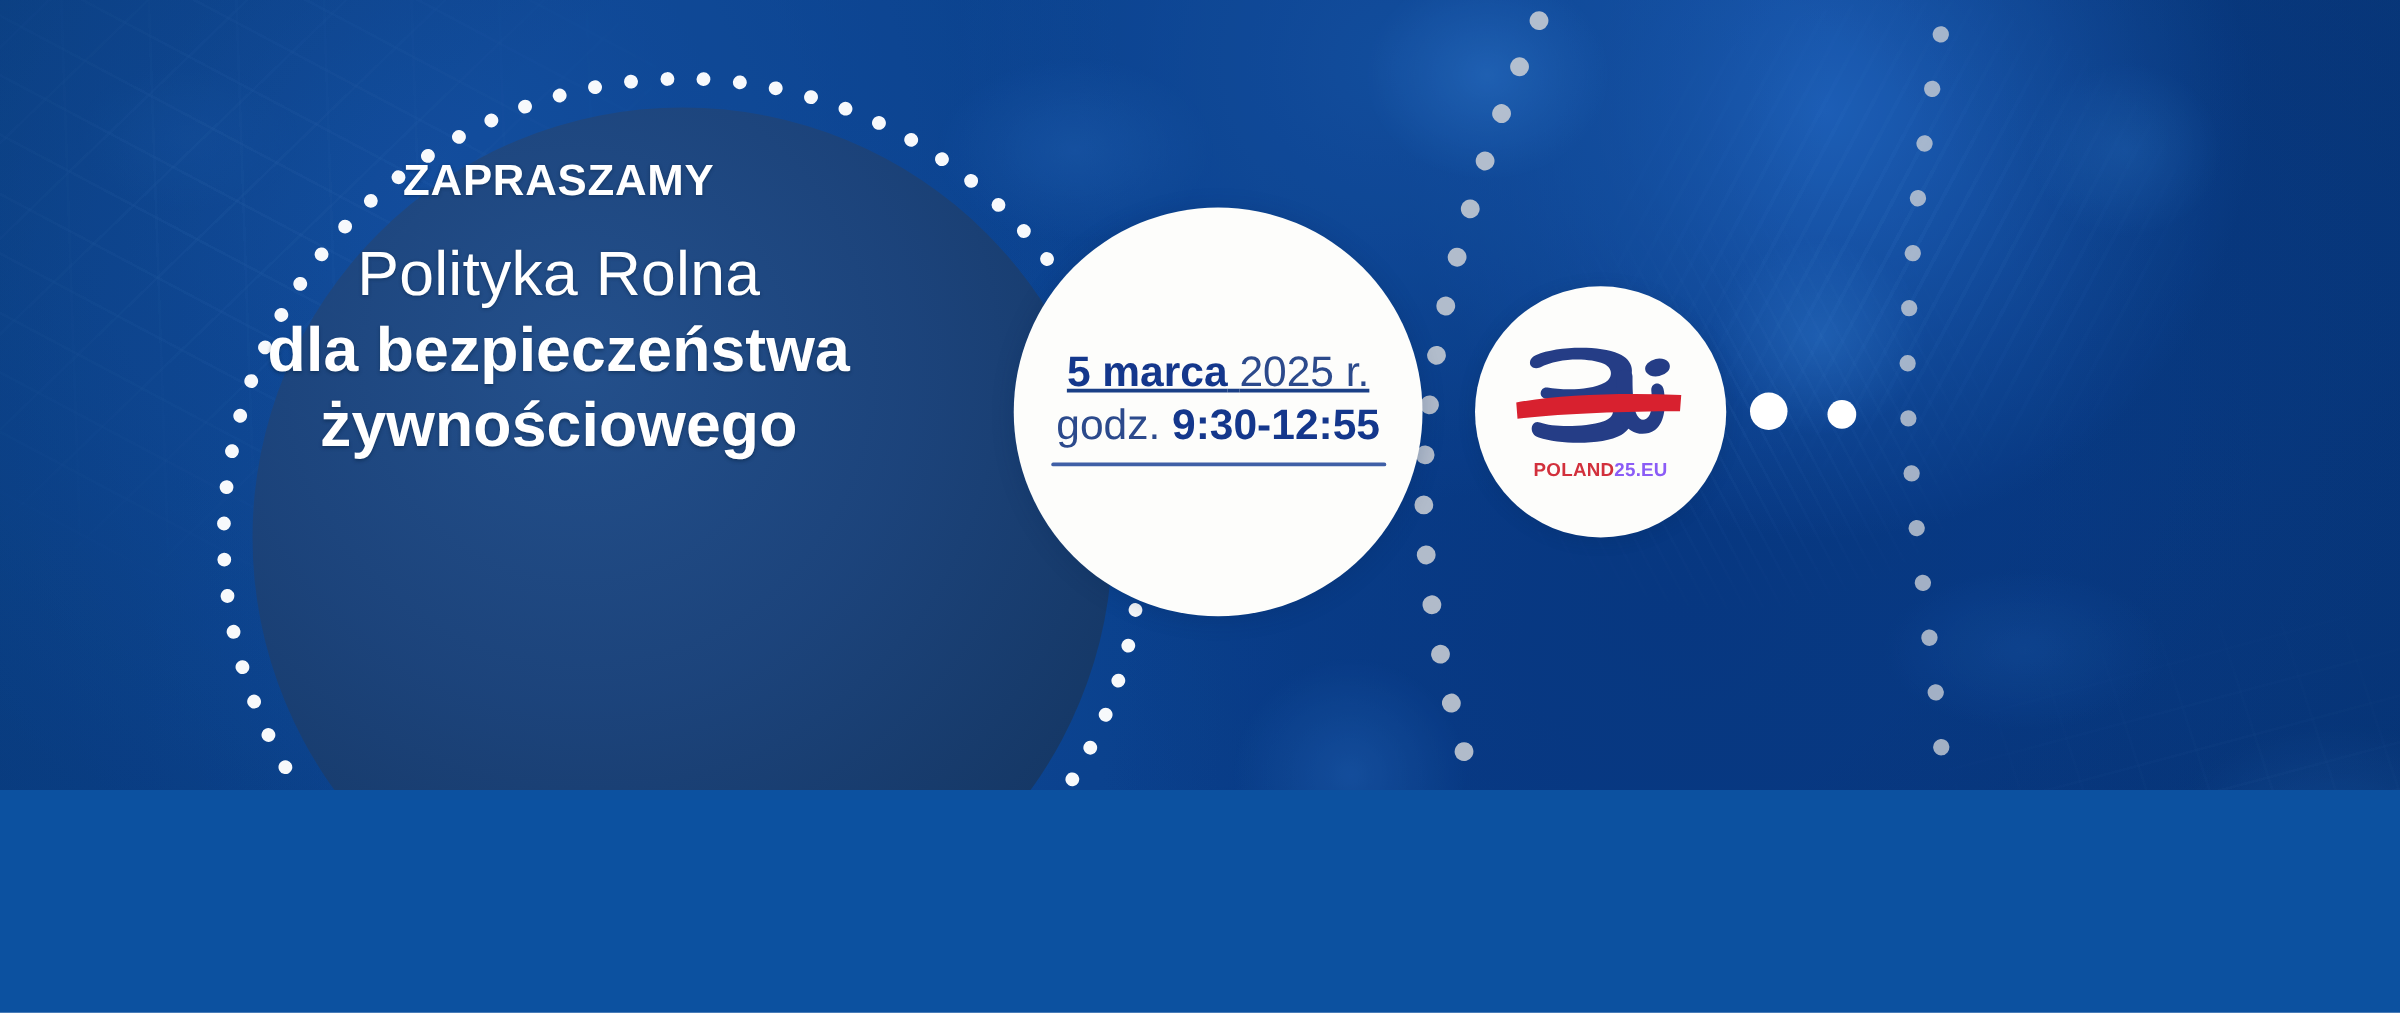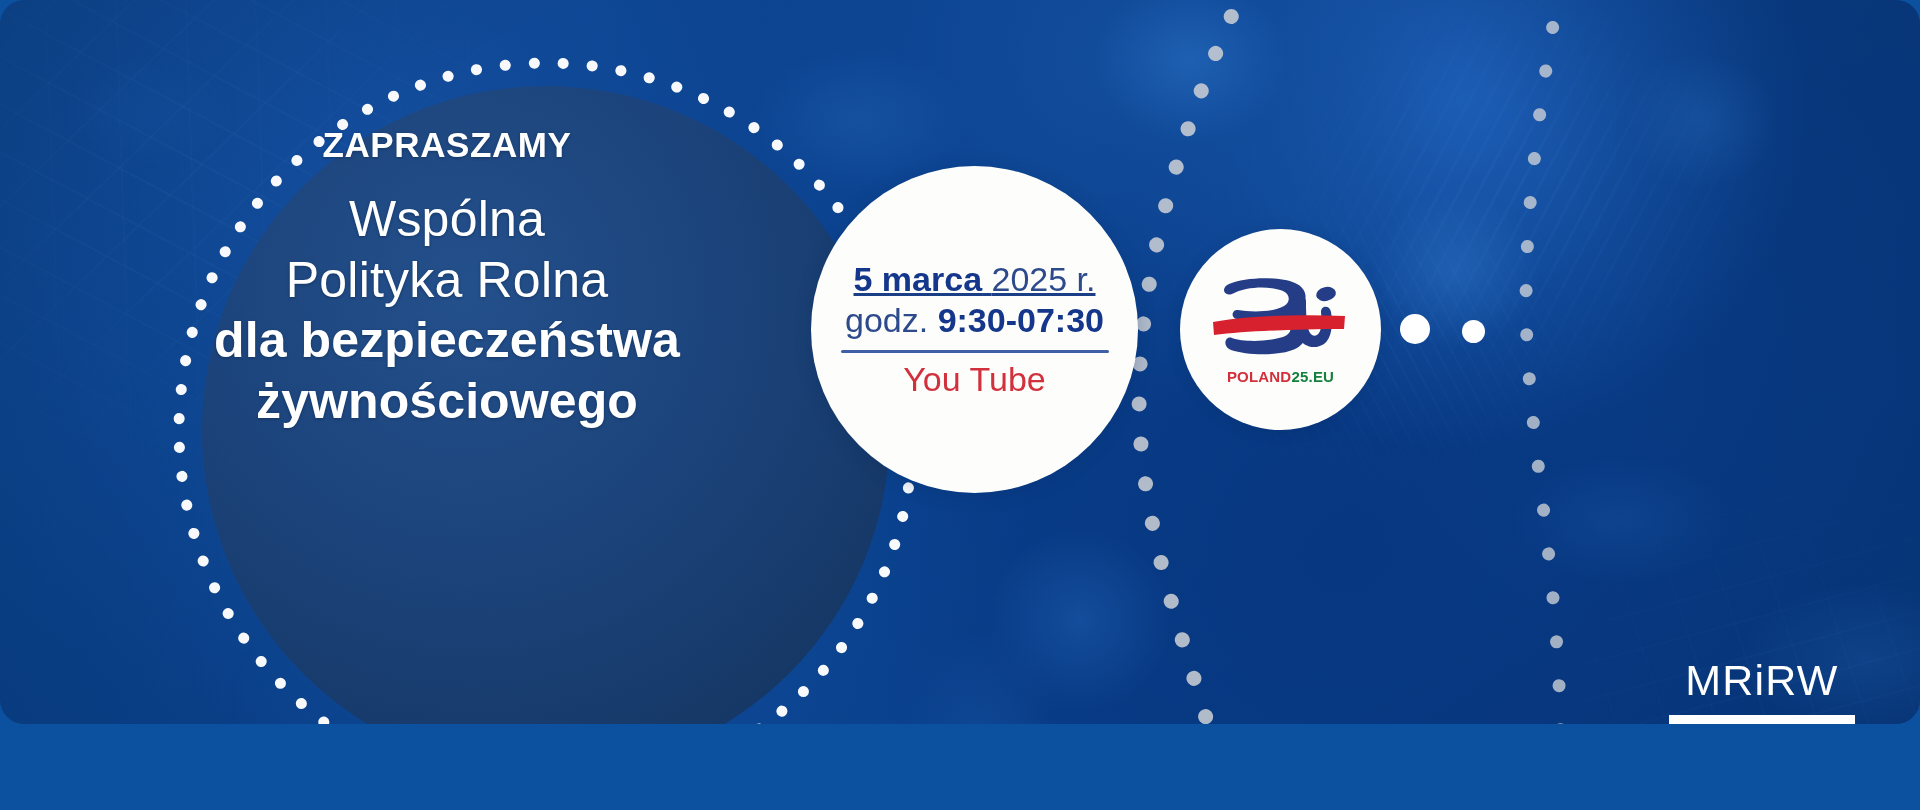--- a/index.html
+++ b/index.html
@@ -5,24 +5,23 @@
 <style>
   html,body{margin:0;padding:0;}
   body{
     width:1920px;height:810px;
     font-family:"Liberation Sans", sans-serif;
     background:#0c51a0;
     overflow:hidden;
   }
   #banner{
     position:relative;
-    width:1920px;height:724px;
+    width:1920px;height:632px;
     overflow:hidden;
     background:#0c51a0;
-    border-radius:24px;
   }
 
   
   .bg-layer{position:absolute;inset:0;}
   .bg-base{
     background:
       radial-gradient(circle at 18% 22%, #1b64b4 0%, rgba(27,100,180,0) 34%),
       radial-gradient(circle at 58% 8%,  #1a63b2 0%, rgba(26,99,178,0) 28%),
       radial-gradient(circle at 76% 14%, #2a7ad0 0%, rgba(42,122,208,0) 22%),
       radial-gradient(circle at 92% 30%, #0b4a95 0%, rgba(11,74,149,0) 30%),
@@ -179,21 +178,21 @@
     background:#fdfdfb;
     display:flex;flex-direction:column;
     align-items:center;justify-content:center;
     box-shadow:0 2px 14px rgba(4,38,80,.20);
   }
   .eu-mark{width:152px;height:92px;display:block;}
   .eu-cap{
     font-size:15px;font-weight:700;letter-spacing:.2px;
     margin-top:2px;color:#d2303c;
   }
-  .eu-cap .blue{color:#15803d;}
+  .eu-cap .blue{color:#8b5cf6;}
 
   
   .dot-a,.dot-b{position:absolute;border-radius:50%;background:#ffffff;}
   .dot-a{left:1400px;top:314px;width:30px;height:30px;}
   .dot-b{left:1462px;top:320px;width:23px;height:23px;}
 
   
   .mrirw{
     position:absolute;
     left:1669px;top:659px;
@@ -231,39 +230,37 @@
     <div class="dark-circle"></div>
     <svg width="800" height="800" viewBox="0 0 800 800" aria-hidden="true" style="position:absolute;inset:0;">
       <circle cx="400" cy="400" r="367" fill="none" stroke="#ffffff" stroke-width="11" stroke-linecap="round" stroke-dasharray="0.1 29" opacity="0.97"></circle>
       <circle cx="787" cy="368" r="21" fill="#ffffff"></circle>
     </svg>
   </div>
 
   <div class="copy">
     <div class="kicker">ZAPRASZAMY</div>
     <div class="title">
-      <span class="t-light">Wspólna</span>
       <span class="t-light">Polityka Rolna</span>
       <span class="t-bold">dla bezpieczeństwa</span>
       <span class="t-bold">żywnościowego</span>
     </div>
   </div>
 
   <div class="info-circle">
     <div class="info-inner">
       <div class="line-date">
         <span class="b">5 marca</span>
         <span class="n">2025 r.</span>
       </div>
       <div class="line-time">
         <span>godz.</span>
-        <span class="b">9:30-07:30</span>
+        <span class="b">9:30-12:55</span>
       </div>
       <div class="divider"></div>
-      <div class="line-yt">You Tube</div>
     </div>
   </div>
 
   <div class="eu-circle">
     <svg class="eu-mark" viewBox="0 0 152 92" aria-hidden="true">
 
       <path d="M27 20 C42 12, 66 12, 78 17 C85 20, 86 28, 79 32 C66 39, 44 38, 33 36
                C27 35, 25 44, 32 45 C46 47, 70 46, 80 49 C88 52, 87 60, 78 63
                C62 68, 38 68, 27 64 C20 61, 17 73, 26 76 C44 82, 78 82, 92 74
                C104 67, 104 52, 95 45 C90 41, 90 38, 95 34 C104 26, 102 14, 90 9

